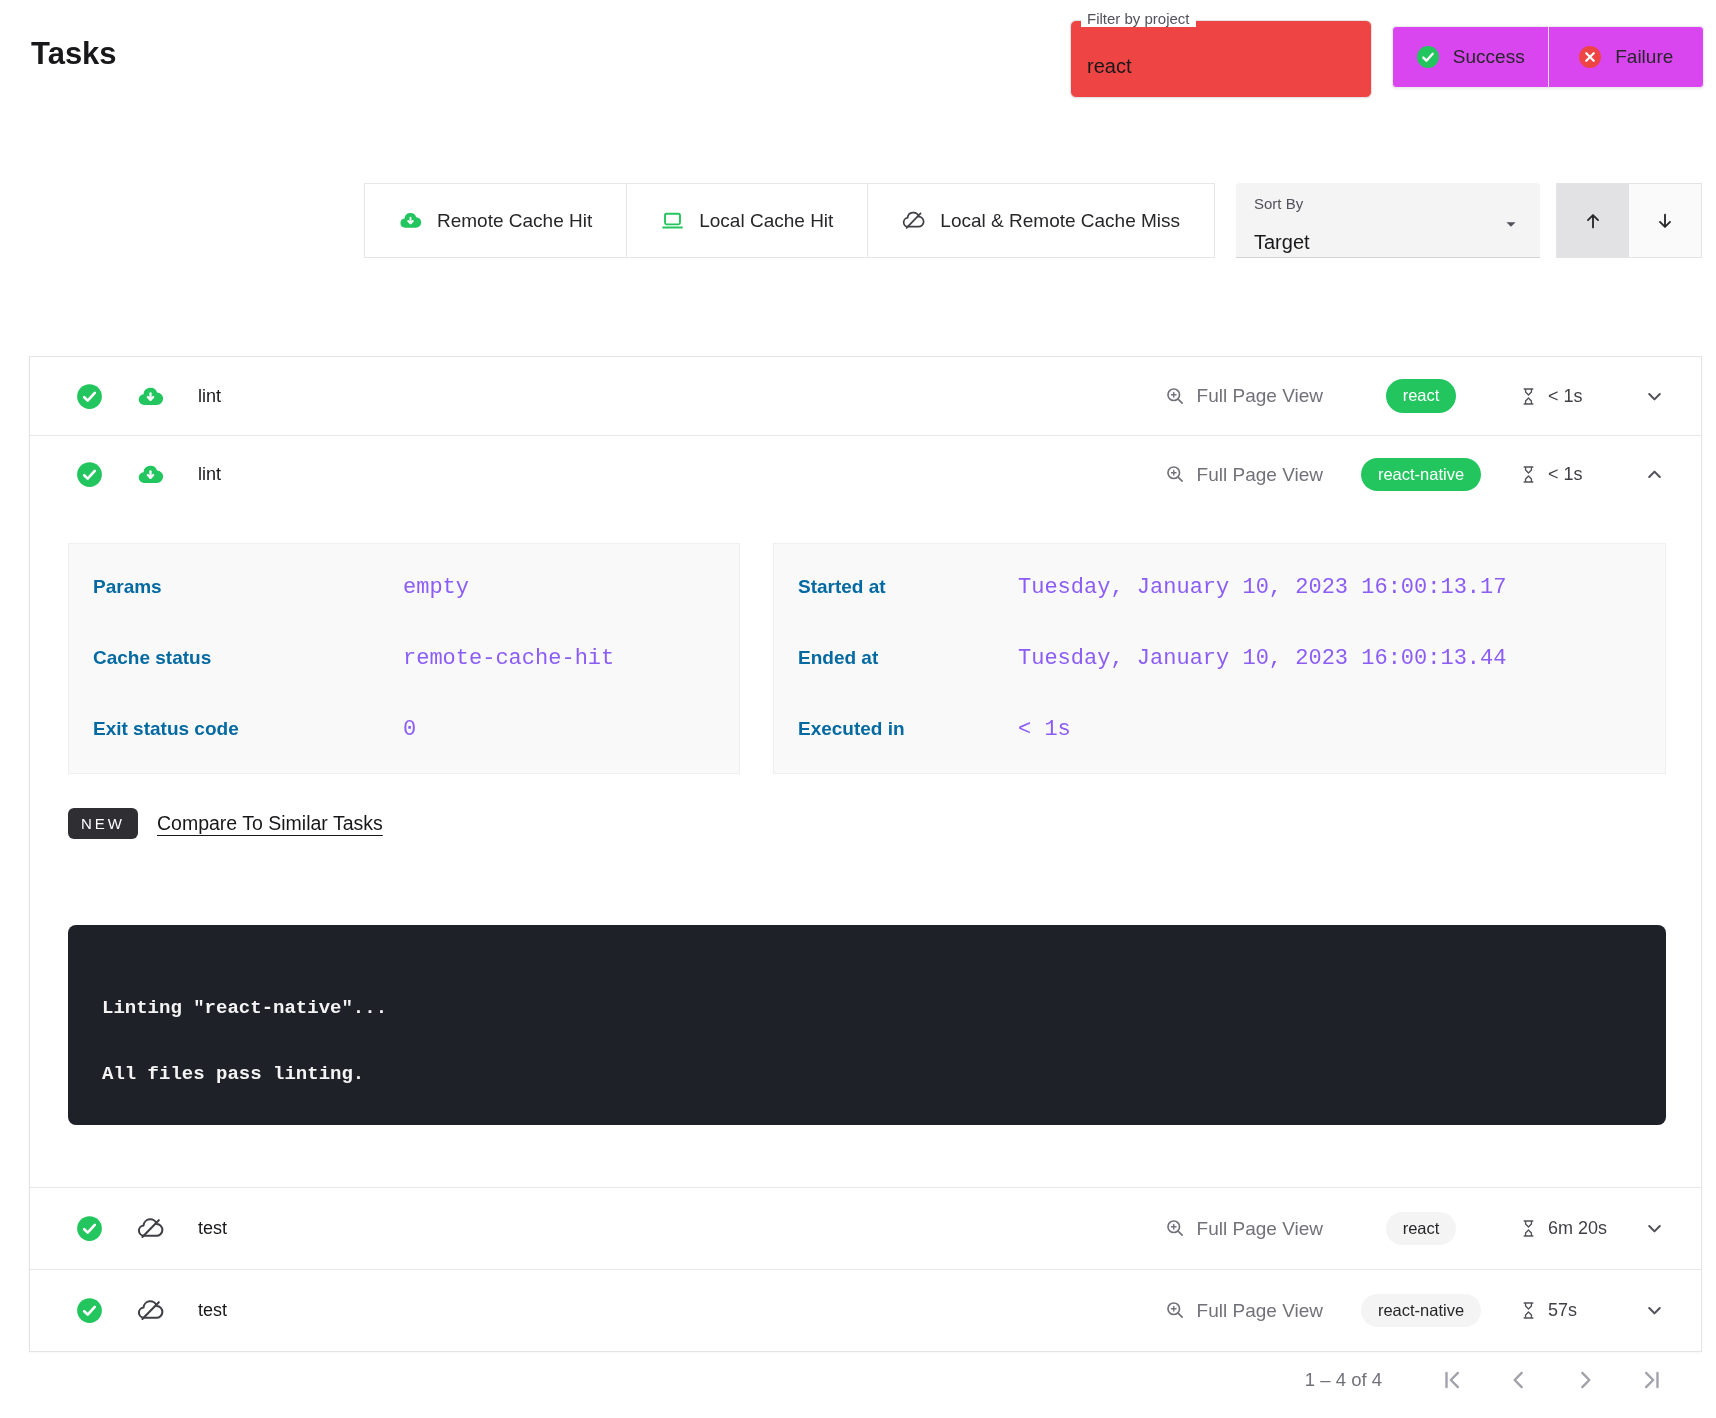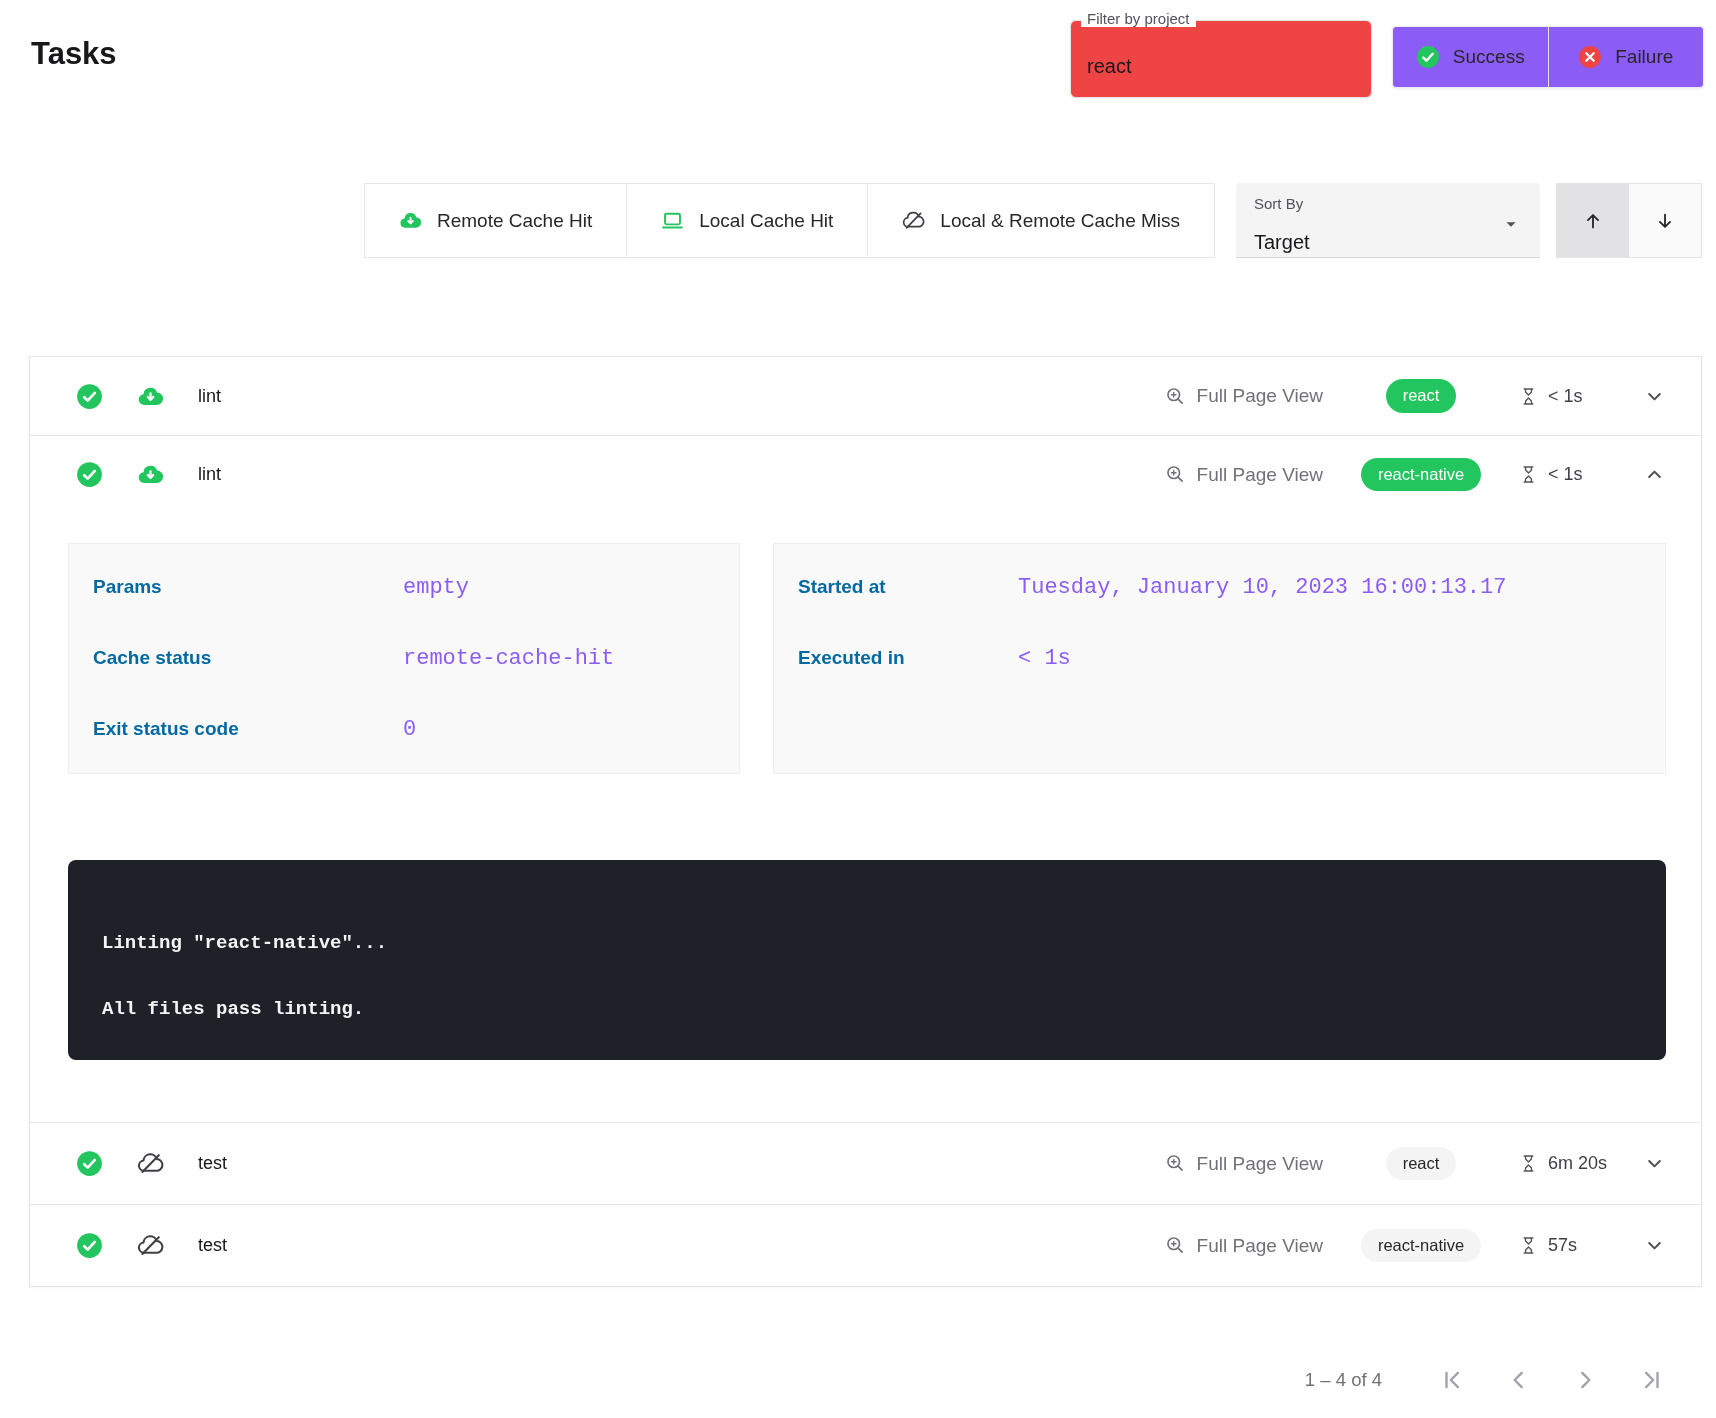--- a/index.html
+++ b/index.html
@@ -25,21 +25,21 @@
     font-size:15px; color:#52525b;
   }
   .filter-field input {
     width:100%; height:100%; border:none; outline:none; background:transparent;
     font-family:"Liberation Sans", sans-serif; font-size:20px; color:#18181b;
     padding:14px 16px 0 16px;
   }
 
   .status-group {
     position:absolute; left:1392px; top:26px; width:312px; height:62px;
-    display:flex; border:1px solid #ececee; border-radius:4px; background:#8b5cf6;
+    display:flex; border:1px solid #ececee; border-radius:4px; background:#d946ef;
     box-shadow:0 1px 3px rgba(0,0,0,.08);
   }
   .status-group button {
     flex:1; display:flex; align-items:center; justify-content:center; gap:13px;
     font-size:19px; color:#27272a;
   }
   .status-group button + button { border-left:1px solid #e4e4e7; }
 
   
   .cache-group { position:absolute; left:364px; top:183px; height:75px; display:flex; }
@@ -326,26 +326,34 @@
             <span class="k">Exit status code</span>
             <span class="v">0</span>
           </div>
         </div>
         <div class="panel panel--right">
           <div class="panel-row">
             <span class="k">Started at</span>
             <span class="v">Tuesday, January 10, 2023 16:00:13.17</span>
           </div>
           <div class="panel-row">
+            <span class="k">Ended at</span>
+            <span class="v">Tuesday, January 10, 2023 16:00:13.44</span>
+          </div>
+          <div class="panel-row">
             <span class="k">Executed in</span>
             <span class="v">&lt; 1s</span>
           </div>
         </div>
       </div>
 
+      <div class="compare-row">
+        <span class="new-badge">NEW</span>
+        <a class="compare-link">Compare To Similar Tasks</a>
+      </div>
 
       <div class="terminal">
         <p>Linting "react-native"...</p>
         <p>All files pass linting.</p>
       </div>
       <div class="expansion-tail"></div>
     </div>
 
     <div class="task-row bordered-top" style="height:82px;">
       <span class="icon status-cell">

